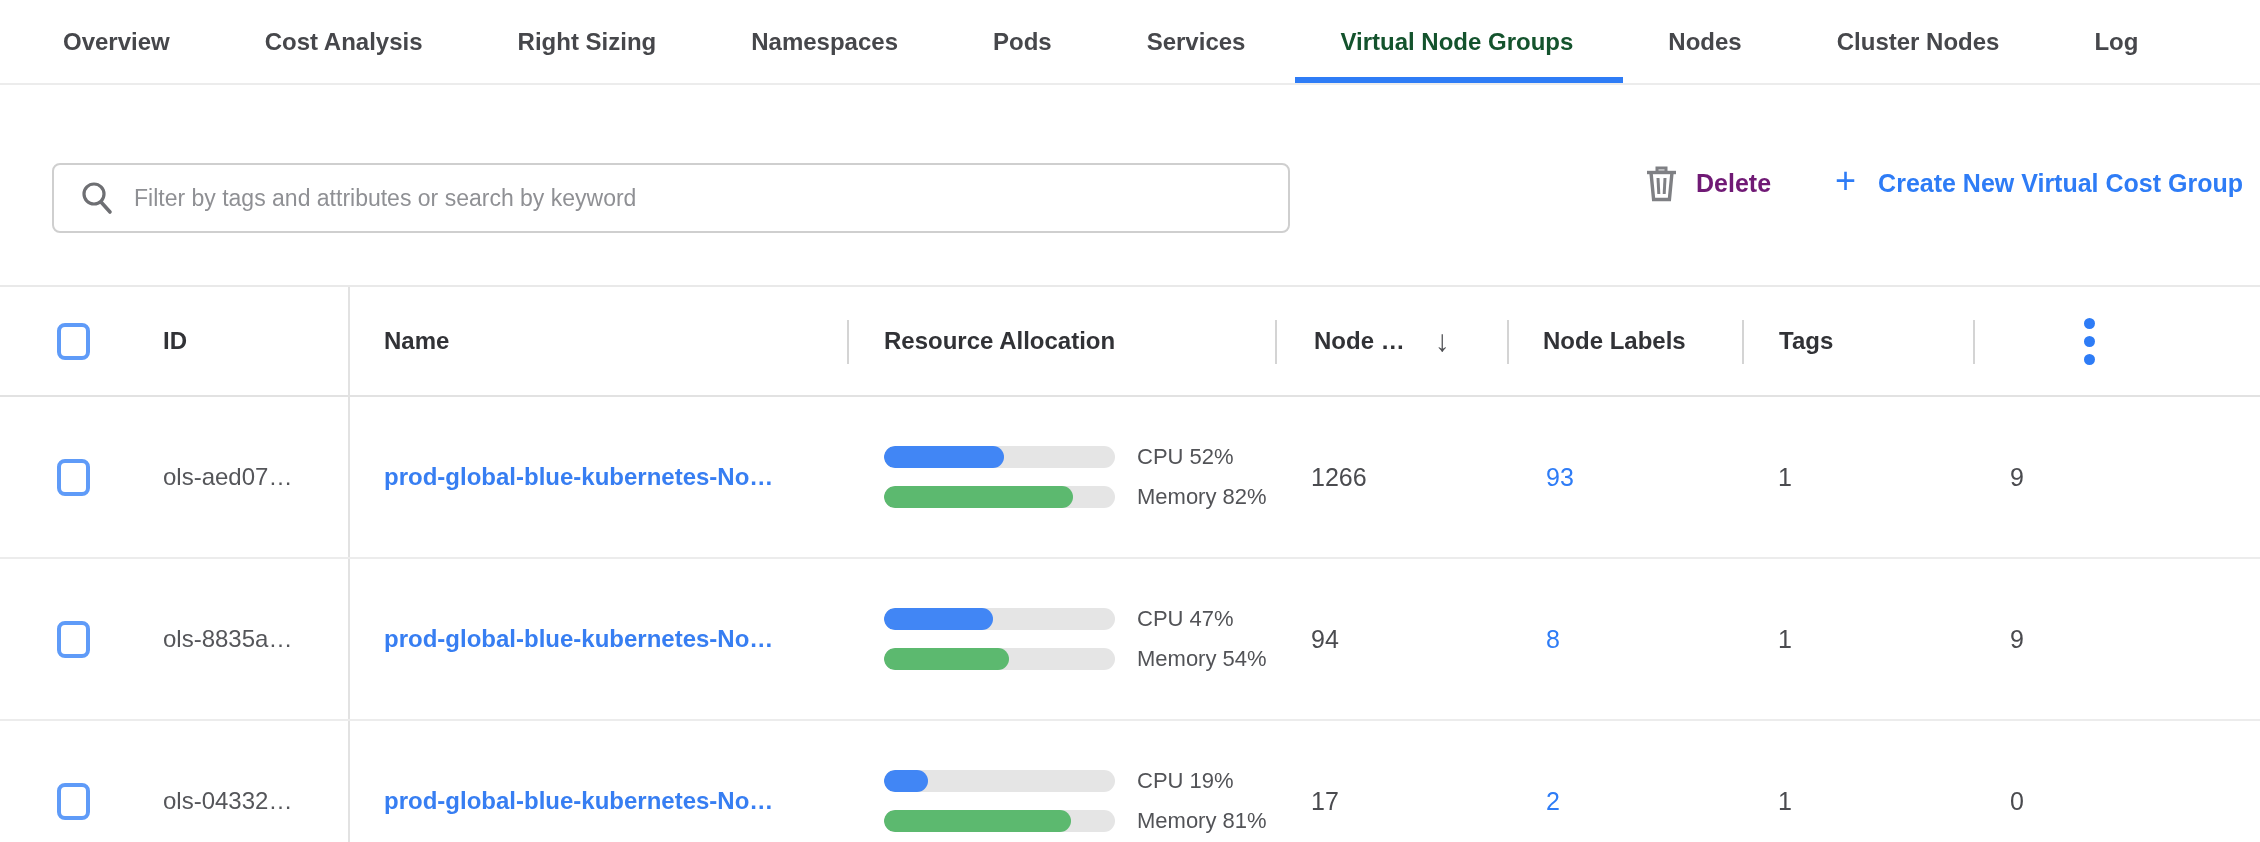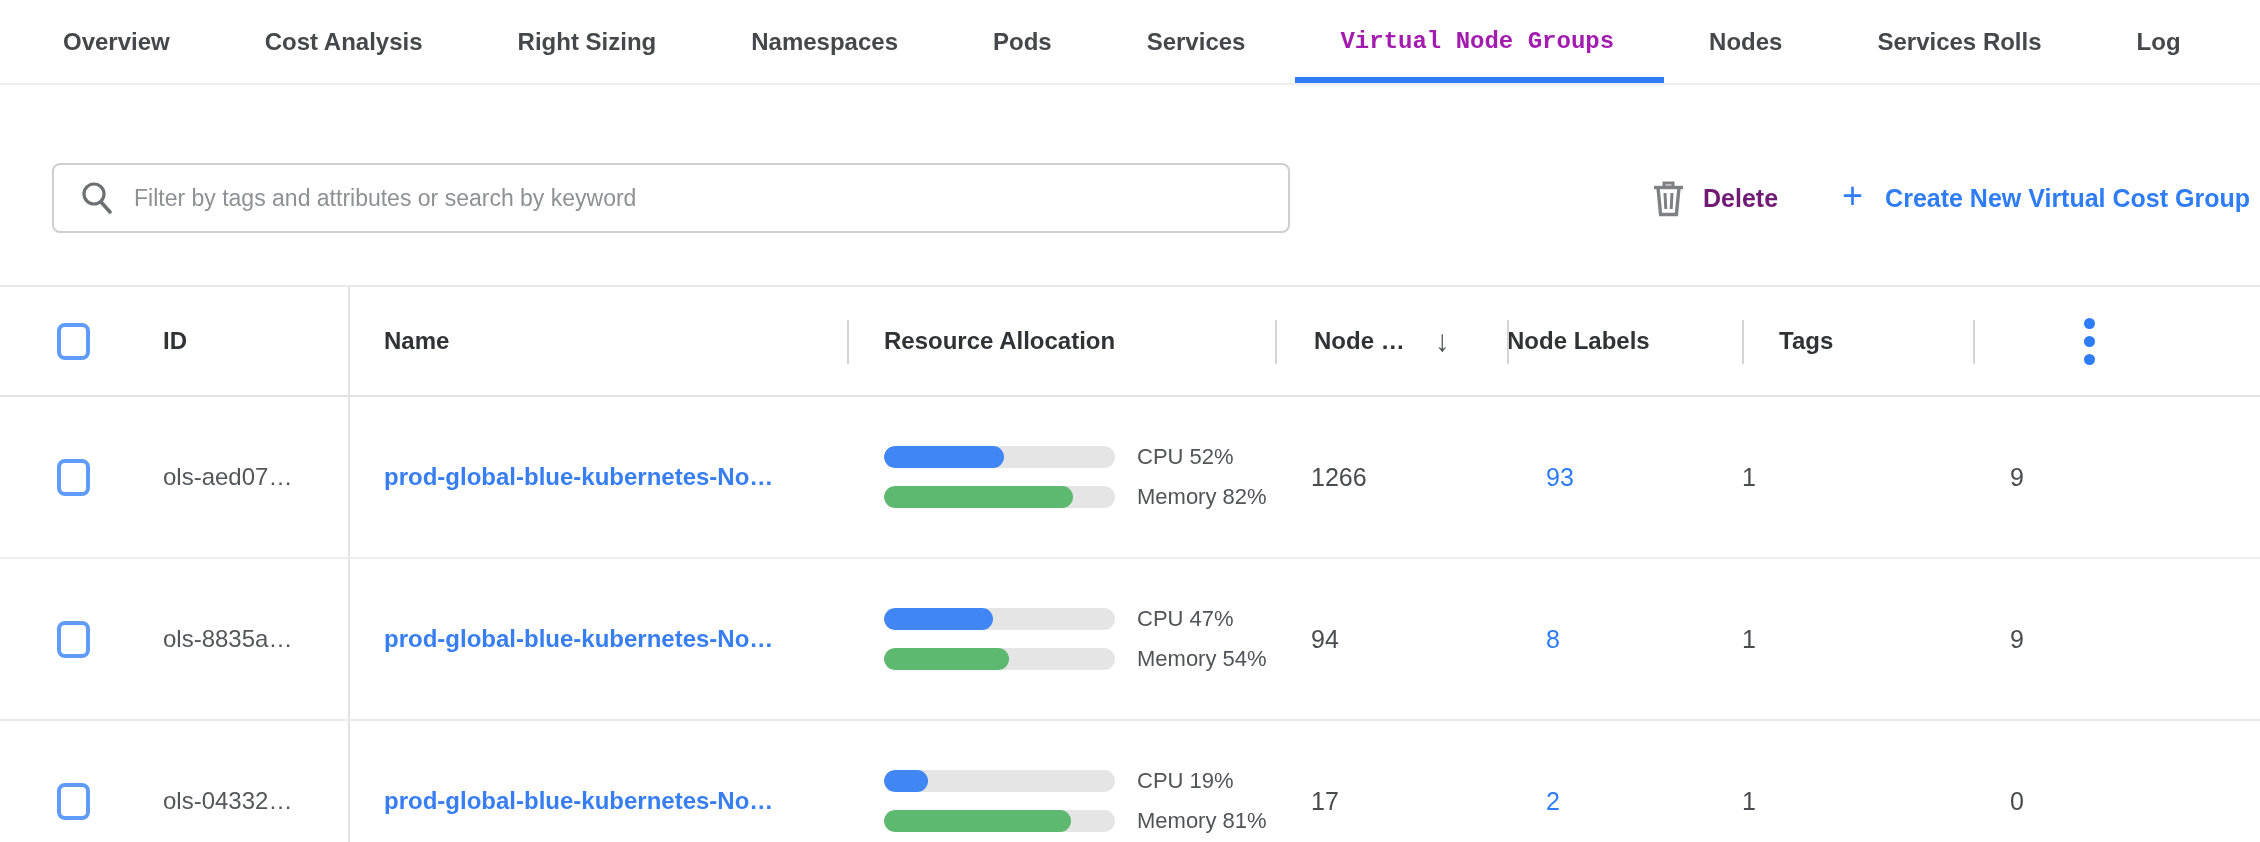--- a/index.html
+++ b/index.html
@@ -14,30 +14,30 @@
   .tabbar {
     position:absolute; top:0; left:0; width:2260px; height:85px;
     border-bottom:2px solid #ececec;
     display:flex; align-items:center; gap:95px; padding-left:63px;
   }
   .tab {
     position:relative; height:100%; display:flex; align-items:center;
     font-size:24px; font-weight:600; color:#46474b; cursor:pointer;
     white-space:nowrap;
   }
-  .tab.active { color:#a21caf;font-family:Liberation Mono, monospace; }
+  .tab.active { color:#14532d; }
   .tab.active::after {
     content:""; position:absolute; left:-45px; right:-50px; bottom:0;
     height:6px; background:#2e7cf6;
   }
 
   
   .toolbar {
-    position:absolute; top:163px; left:16px; right:10px; height:70px;
-    display:flex; align-items:center;padding-left:36px;
+    position:absolute; top:163px; left:16px; right:17px; height:70px;
+    display:flex; align-items:flex-start;padding-left:36px;
   }
   .searchbox {
     width:1238px; height:70px; border:2px solid #cfcfcf; border-radius:8px;
     display:flex; align-items:center; padding-left:26px; background:#fff;
   }
   .searchbox svg { flex:0 0 auto; }
   .searchbox input {
     border:none; outline:none; flex:1; height:100%; margin-left:20px;
     font-family:inherit; font-size:23px; color:#3c3d41; background:transparent;
   }
@@ -67,21 +67,21 @@
   }
   .thead { height:110px; border-bottom:2px solid #e2e2e2; }
   .trow  { height:162px; border-bottom:2px solid #ececec; background:#fff; }
   .cell { display:flex; align-items:center; position:relative; }
   .cell-check    { padding-left:57px; }
   .cell-id       { padding-left:23px; }
   .cell-name     { padding-left:34px; border-left:2px solid #e2e2e2; }
   .cell-resource { padding-left:37px; }
   .cell-running  { padding-left:36px; }
   .cell-nodes    { padding-left:39px; }
-  .cell-nlabels  { }
+  .cell-nlabels  { padding-left:36px; }
   .cell-tags     { padding-left:37px; }
   .cell-menu     { justify-content:center; padding:0; }
   .thead .htick::before {
     content:""; position:absolute; left:0; top:33px; width:2px; height:44px;
     background:#d4d4d4;
   }
   .thead .cell { font-size:24px; font-weight:600; color:#313236; white-space:nowrap; }
   .sort-arrow { margin-left:30px; font-size:30px; font-weight:400; color:#4f5054; }
 
   .checkbox {
@@ -134,21 +134,21 @@
       <div class="tab">
         <span>Services</span>
       </div>
       <div class="tab active">
         <span>Virtual Node Groups</span>
       </div>
       <div class="tab">
         <span>Nodes</span>
       </div>
       <div class="tab">
-        <span>Services Rolls</span>
+        <span>Cluster Nodes</span>
       </div>
       <div class="tab">
         <span>Log</span>
       </div>
     </nav>
 
   <div class="toolbar">
     <div class="searchbox">
       <svg width="34" height="34" viewBox="0 0 34 34">
         <circle cx="14" cy="13" r="10" fill="none" stroke="#6e6f73" stroke-width="3.2"></circle>

